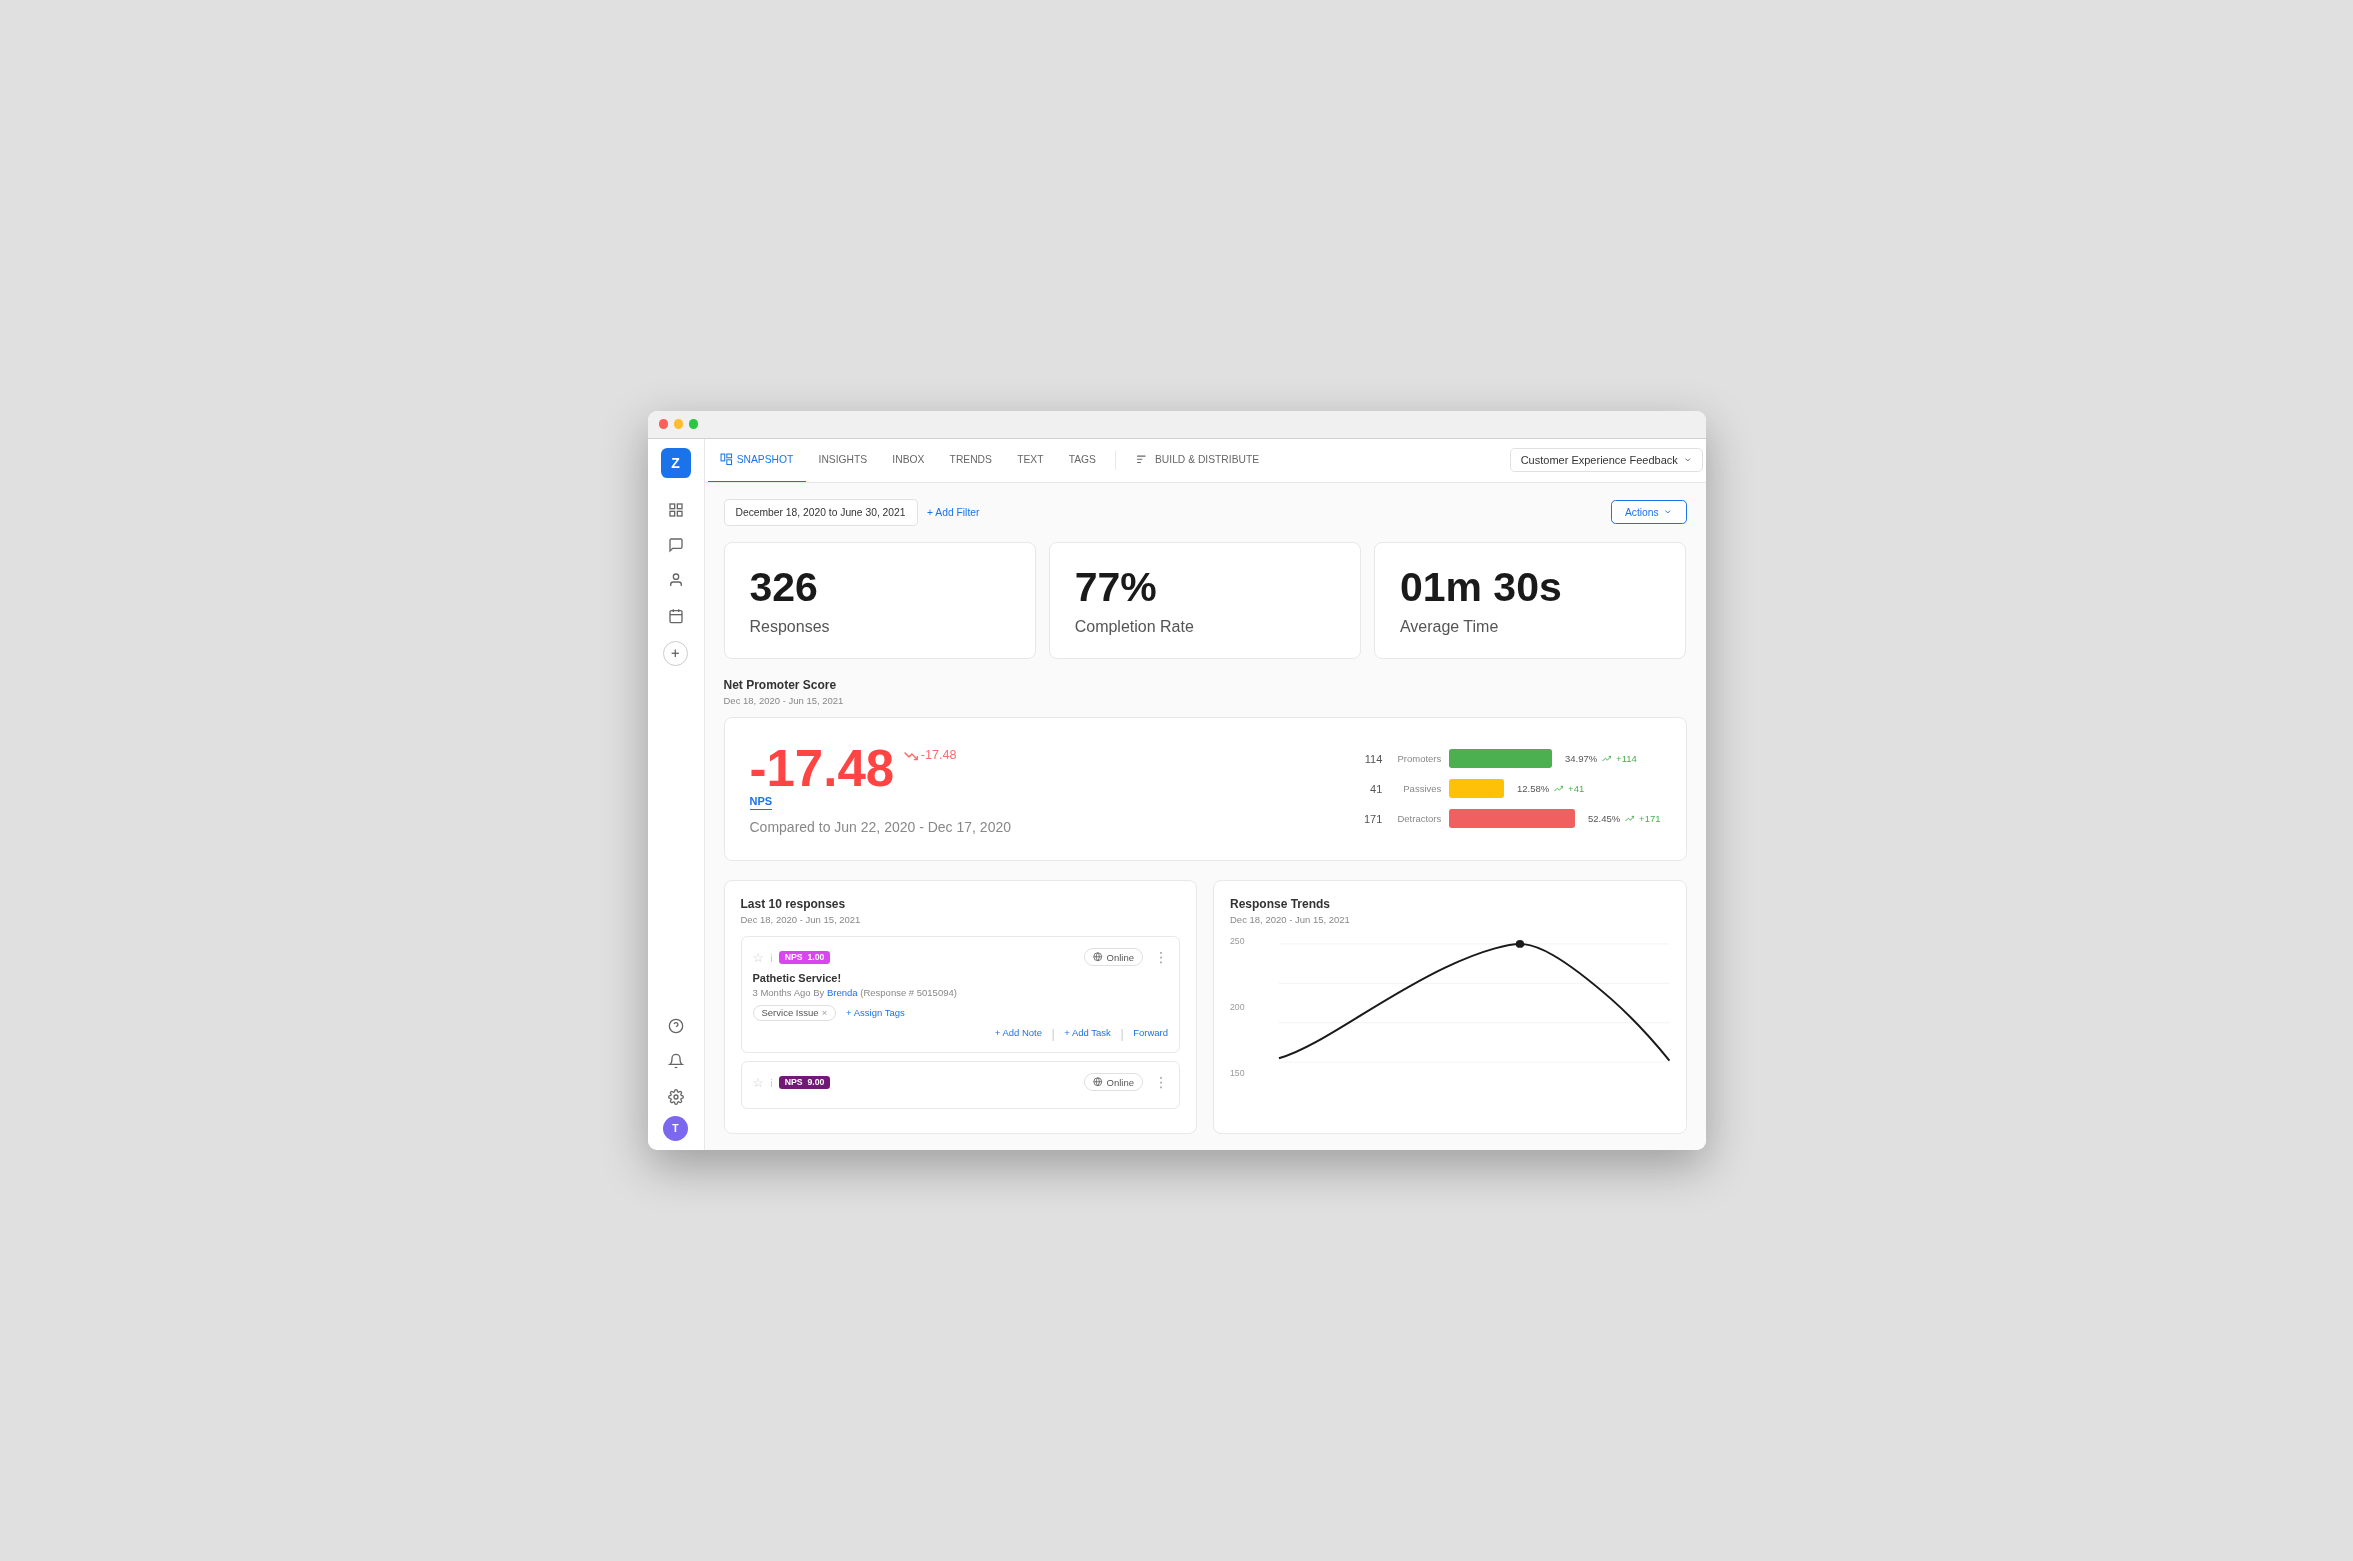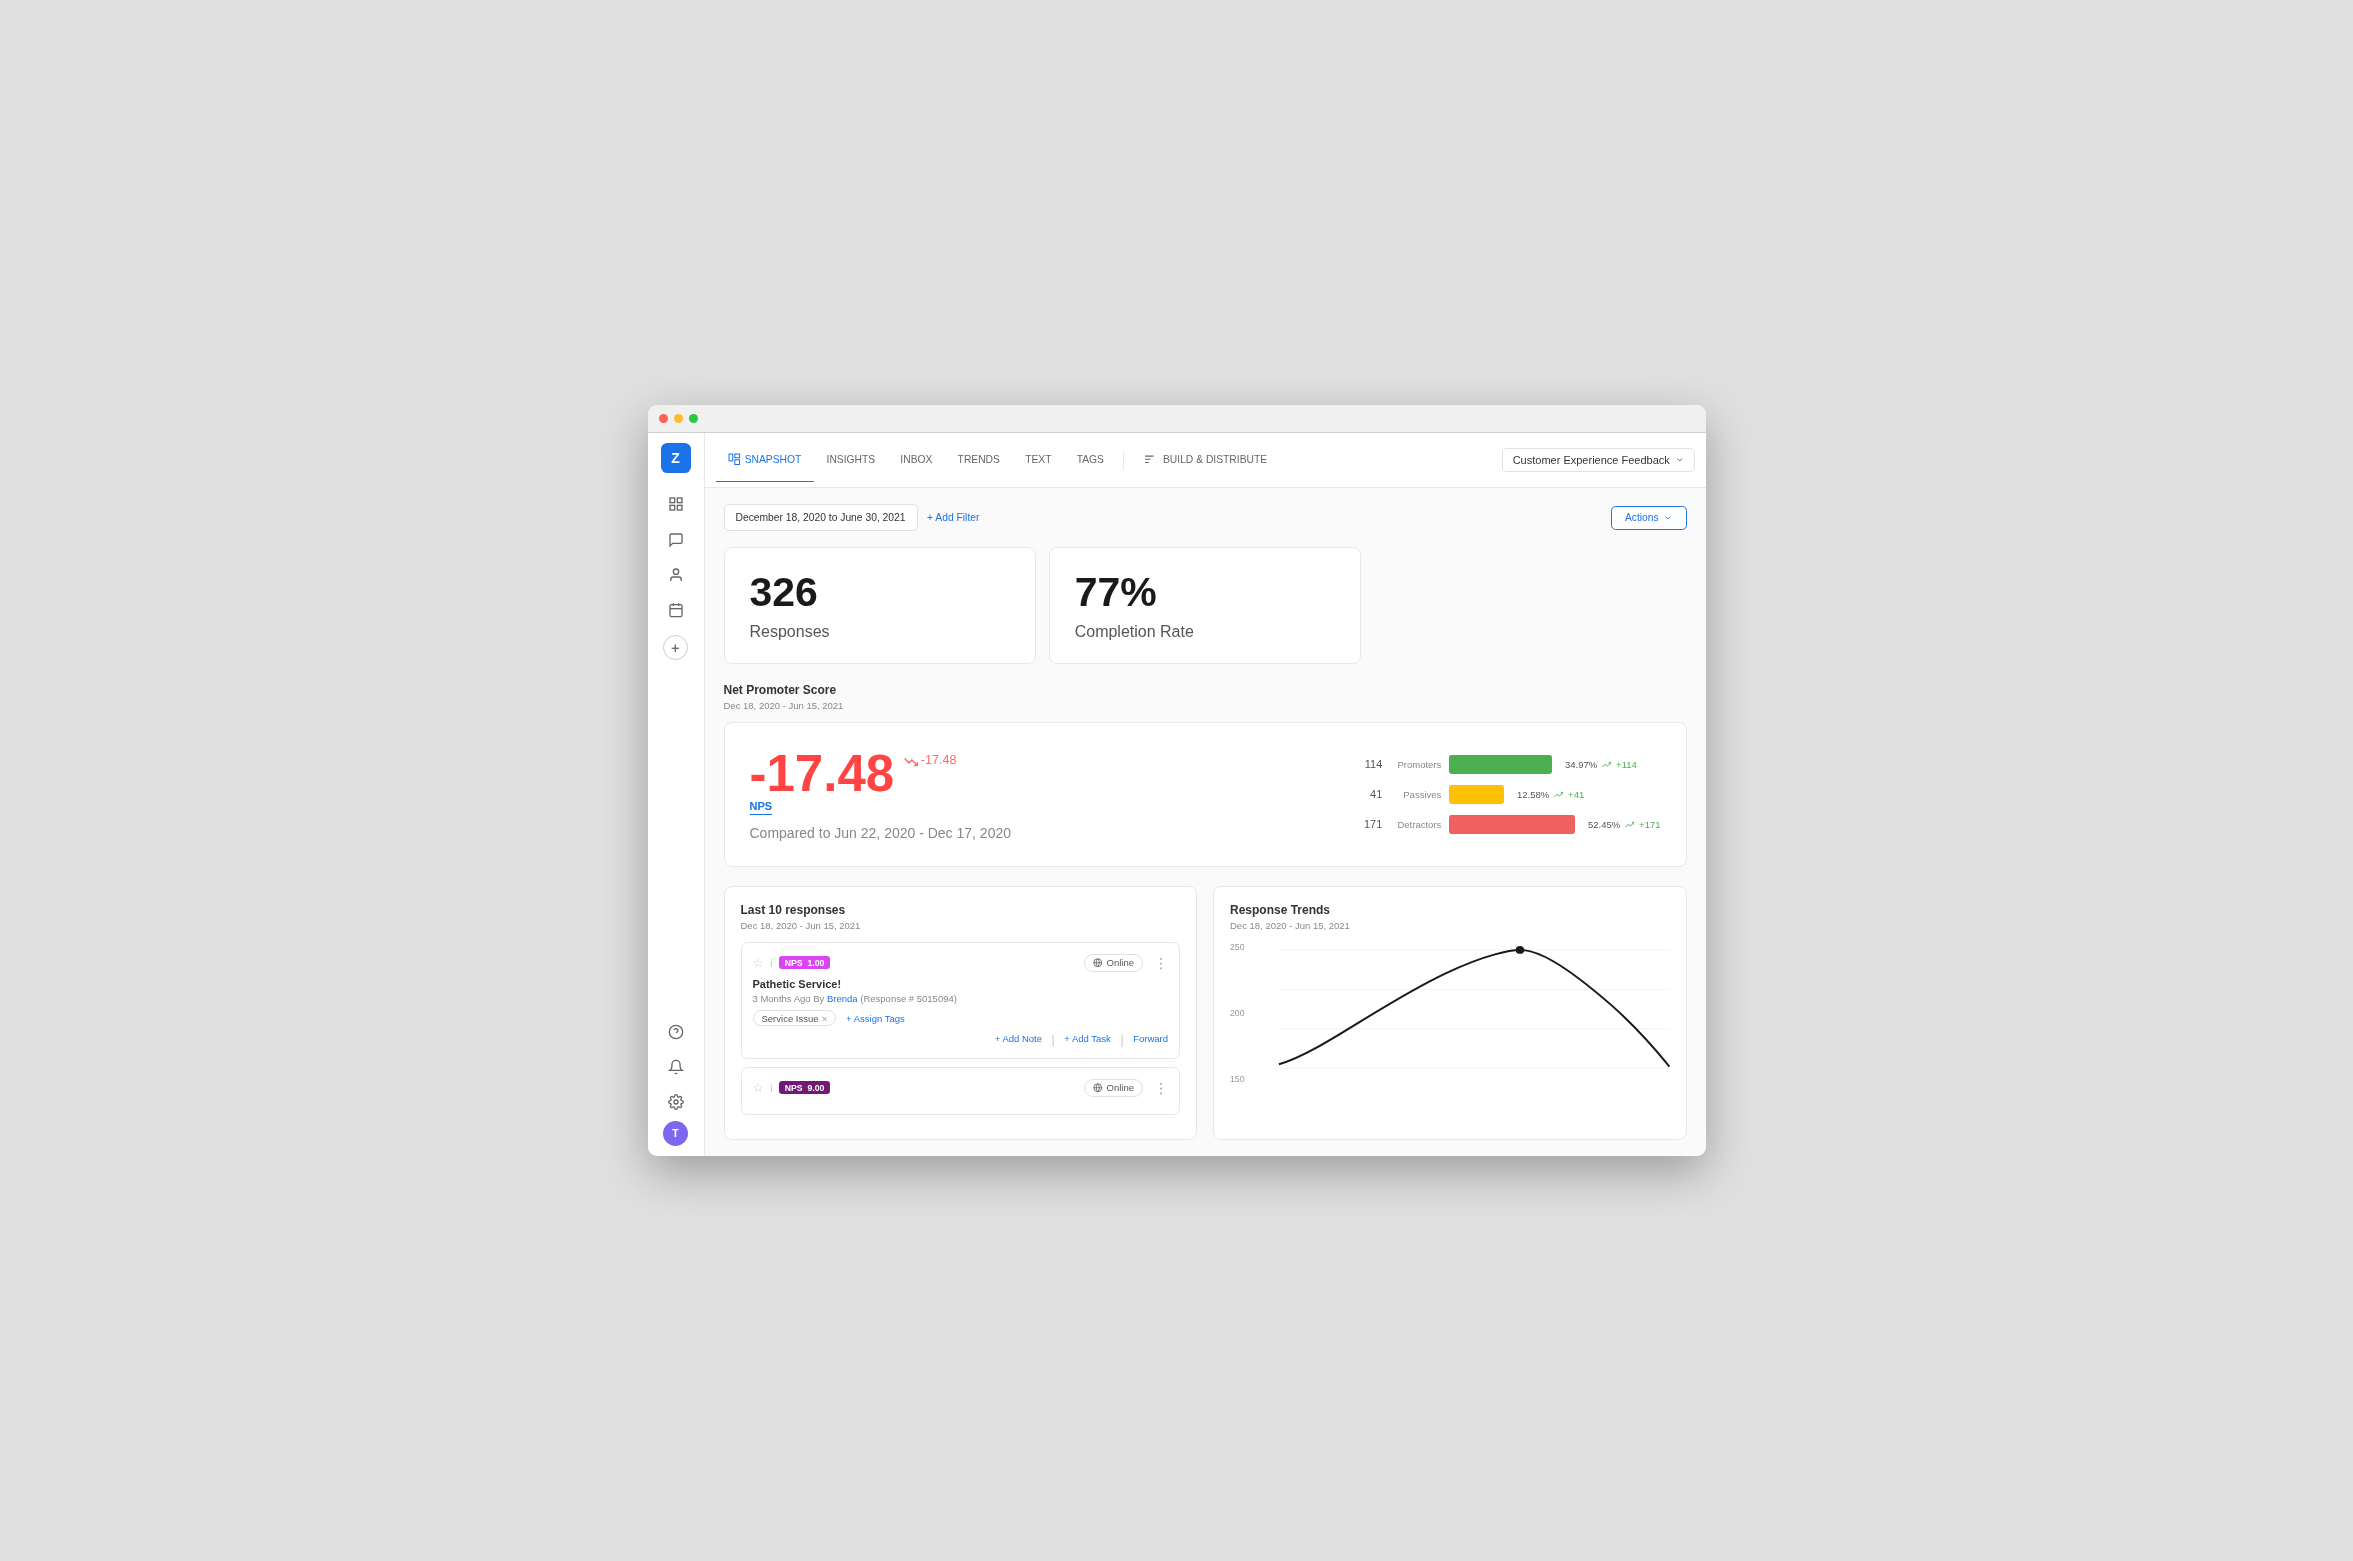--- a/index.html
+++ b/index.html
@@ -62,25 +62,25 @@
     .sidebar-spacer { flex: 1; }
     .sidebar-bottom { display: flex; flex-direction: column; align-items: center; gap: 3.2px; }
     .sidebar-avatar {
       width: 25px; height: 25px; border-radius: 50%;
       background: #7b68ee;
       display: flex; align-items: center; justify-content: center;
       color: white; font-size: 10.3px; font-weight: 600;
     }
     .main-content { flex: 1; display: flex; flex-direction: column; overflow: hidden; }
     .top-nav {
-      height: 55px;
+      height: 44px;
       border-bottom: 0.8px solid #e8e8e8;
       display: flex;
       align-items: center;
-      padding: 0 11px;
+      padding: 0 3px;
       gap: 0;
     }
     .nav-item {
       padding: 0 12.6px;
       height: 44px;
       display: flex; align-items: center;
       font-size: 10.3px;
       color: #666;
       cursor: pointer;
       border-bottom: 1.6px solid transparent;
@@ -372,20 +372,24 @@
 
         <div class="metrics-row">
           <div class="metric-card">
             <div class="metric-value">326</div>
             <div class="metric-label">Responses</div>
           </div>
           <div class="metric-card">
             <div class="metric-value">77%</div>
             <div class="metric-label">Completion Rate</div>
           </div>
+          <div class="metric-card">
+            <div class="metric-value">01m 30s</div>
+            <div class="metric-label">Average Time</div>
+          </div>
         </div>
 
         <div style="margin-bottom: 6.3px;">
           <div class="section-title">Net Promoter Score</div>
           <div class="section-subtitle">Dec 18, 2020 - Jun 15, 2021</div>
         </div>
         <div class="nps-card">
           <div class="nps-left">
             <div style="display:flex; align-items:flex-start; gap:9.5px;">
               <div class="nps-score">-17.48</div>

